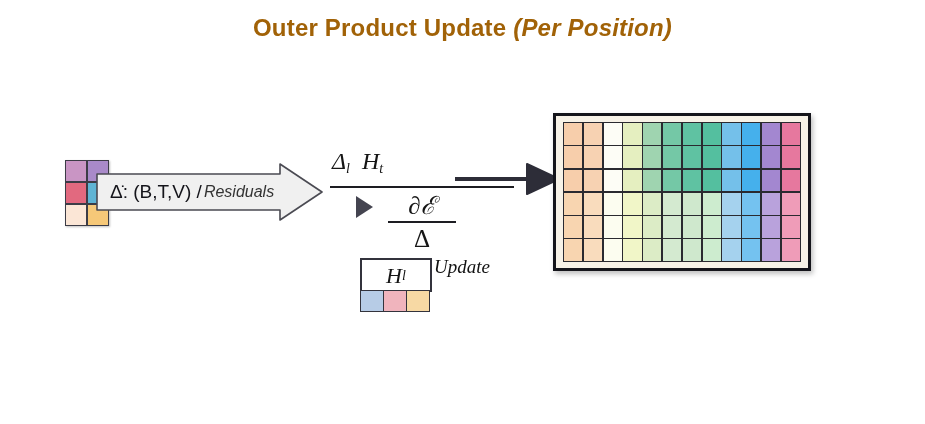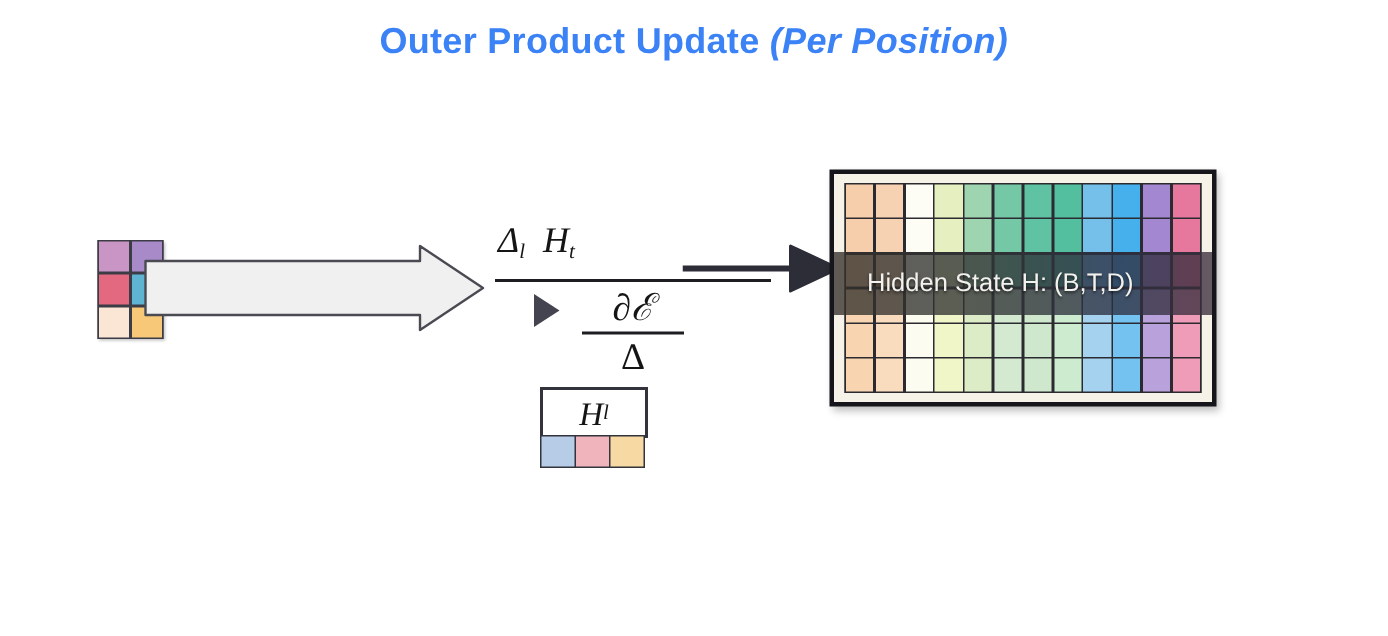--- a/index.html
+++ b/index.html
@@ -9,21 +9,21 @@
     font-family:"Liberation Sans", sans-serif;
     overflow:hidden;
     position:relative;
   }
   #stage{position:absolute;left:0;top:0;width:925px;height:424px;}
 
   
   .title{
     position:absolute;left:0;top:14px;width:925px;
     text-align:center;
-    font-size:24px;color:#3b82f6;
+    font-size:24px;color:#a16207;
     letter-spacing:.2px;
   }
   .title .norm{font-weight:600;}
   .title .ital{font-style:italic;font-weight:600;}
 
   
   .delta-grid{
     position:absolute;left:65px;top:160px;
     width:42px;height:64px;
     display:grid;
@@ -162,20 +162,24 @@
       <span style="background: rgb(226, 105, 127);"></span>
       <span style="background: rgb(95, 180, 212);"></span>
       <span style="background: rgb(251, 230, 214);"></span>
       <span style="background: rgb(246, 200, 120);"></span>
     </div>
 
   <div class="block-arrow">
     <svg viewBox="0 0 228 58" xmlns="http://www.w3.org/2000/svg">
       <polygon points="1,11 184,11 184,1 226,29 184,57 184,47 1,47" fill="#f0f0f0" stroke="#4a4a52" stroke-width="1.6" stroke-linejoin="round"></polygon>
     </svg>
+    <div class="ba-label">
+      <span class="plain">Δ̇: (B,T,V) /</span>
+      <span class="res">Residuals</span>
+    </div>
   </div>
 
   <div class="formula">
     <div class="f-num">
       <i>Δ</i><span class="sub">l</span>&nbsp;&nbsp;<i>H</i><span class="sub">t</span>
     </div>
     <div class="f-rule"></div>
 
     <div class="tri"></div>
 
@@ -189,20 +193,21 @@
       <span>H</span>
         <span class="sub">l</span>
     </div>
     <div class="hl-cells">
         <span style="background: rgb(183, 204, 230);"></span>
         <span style="background: rgb(240, 180, 189);"></span>
         <span style="background: rgb(247, 217, 164);"></span>
       </div>
 
     <div class="side-lab">
+      <div>Update</div>
     </div>
   </div>
 
   <div class="thin-arrow">
     <svg width="110" height="40" viewBox="0 0 110 40" xmlns="http://www.w3.org/2000/svg">
       <path d="M0,21 L78,21" stroke="#2d2d38" stroke-width="4"></path>
       <polygon points="72,6 104,21 72,36" fill="#2d2d38" stroke="#2d2d38" stroke-width="2" stroke-linejoin="round"></polygon>
     </svg>
   </div>
 
@@ -275,19 +280,16 @@
           <span style="background: rgb(241, 246, 200);"></span>
           <span style="background: rgb(220, 236, 198);"></span>
           <span style="background: rgb(212, 234, 208);"></span>
           <span style="background: rgb(207, 232, 205);"></span>
           <span style="background: rgb(205, 236, 207);"></span>
           <span style="background: rgb(165, 210, 238);"></span>
           <span style="background: rgb(116, 194, 240);"></span>
           <span style="background: rgb(185, 162, 220);"></span>
           <span style="background: rgb(239, 156, 184);"></span>
         </div>
-      <div class="hs-overlay">
-        <span>Hidden State H: (B,T,D)</span>
-      </div>
     </div>
   </div>
 
 </div>
 
 </body></html>

